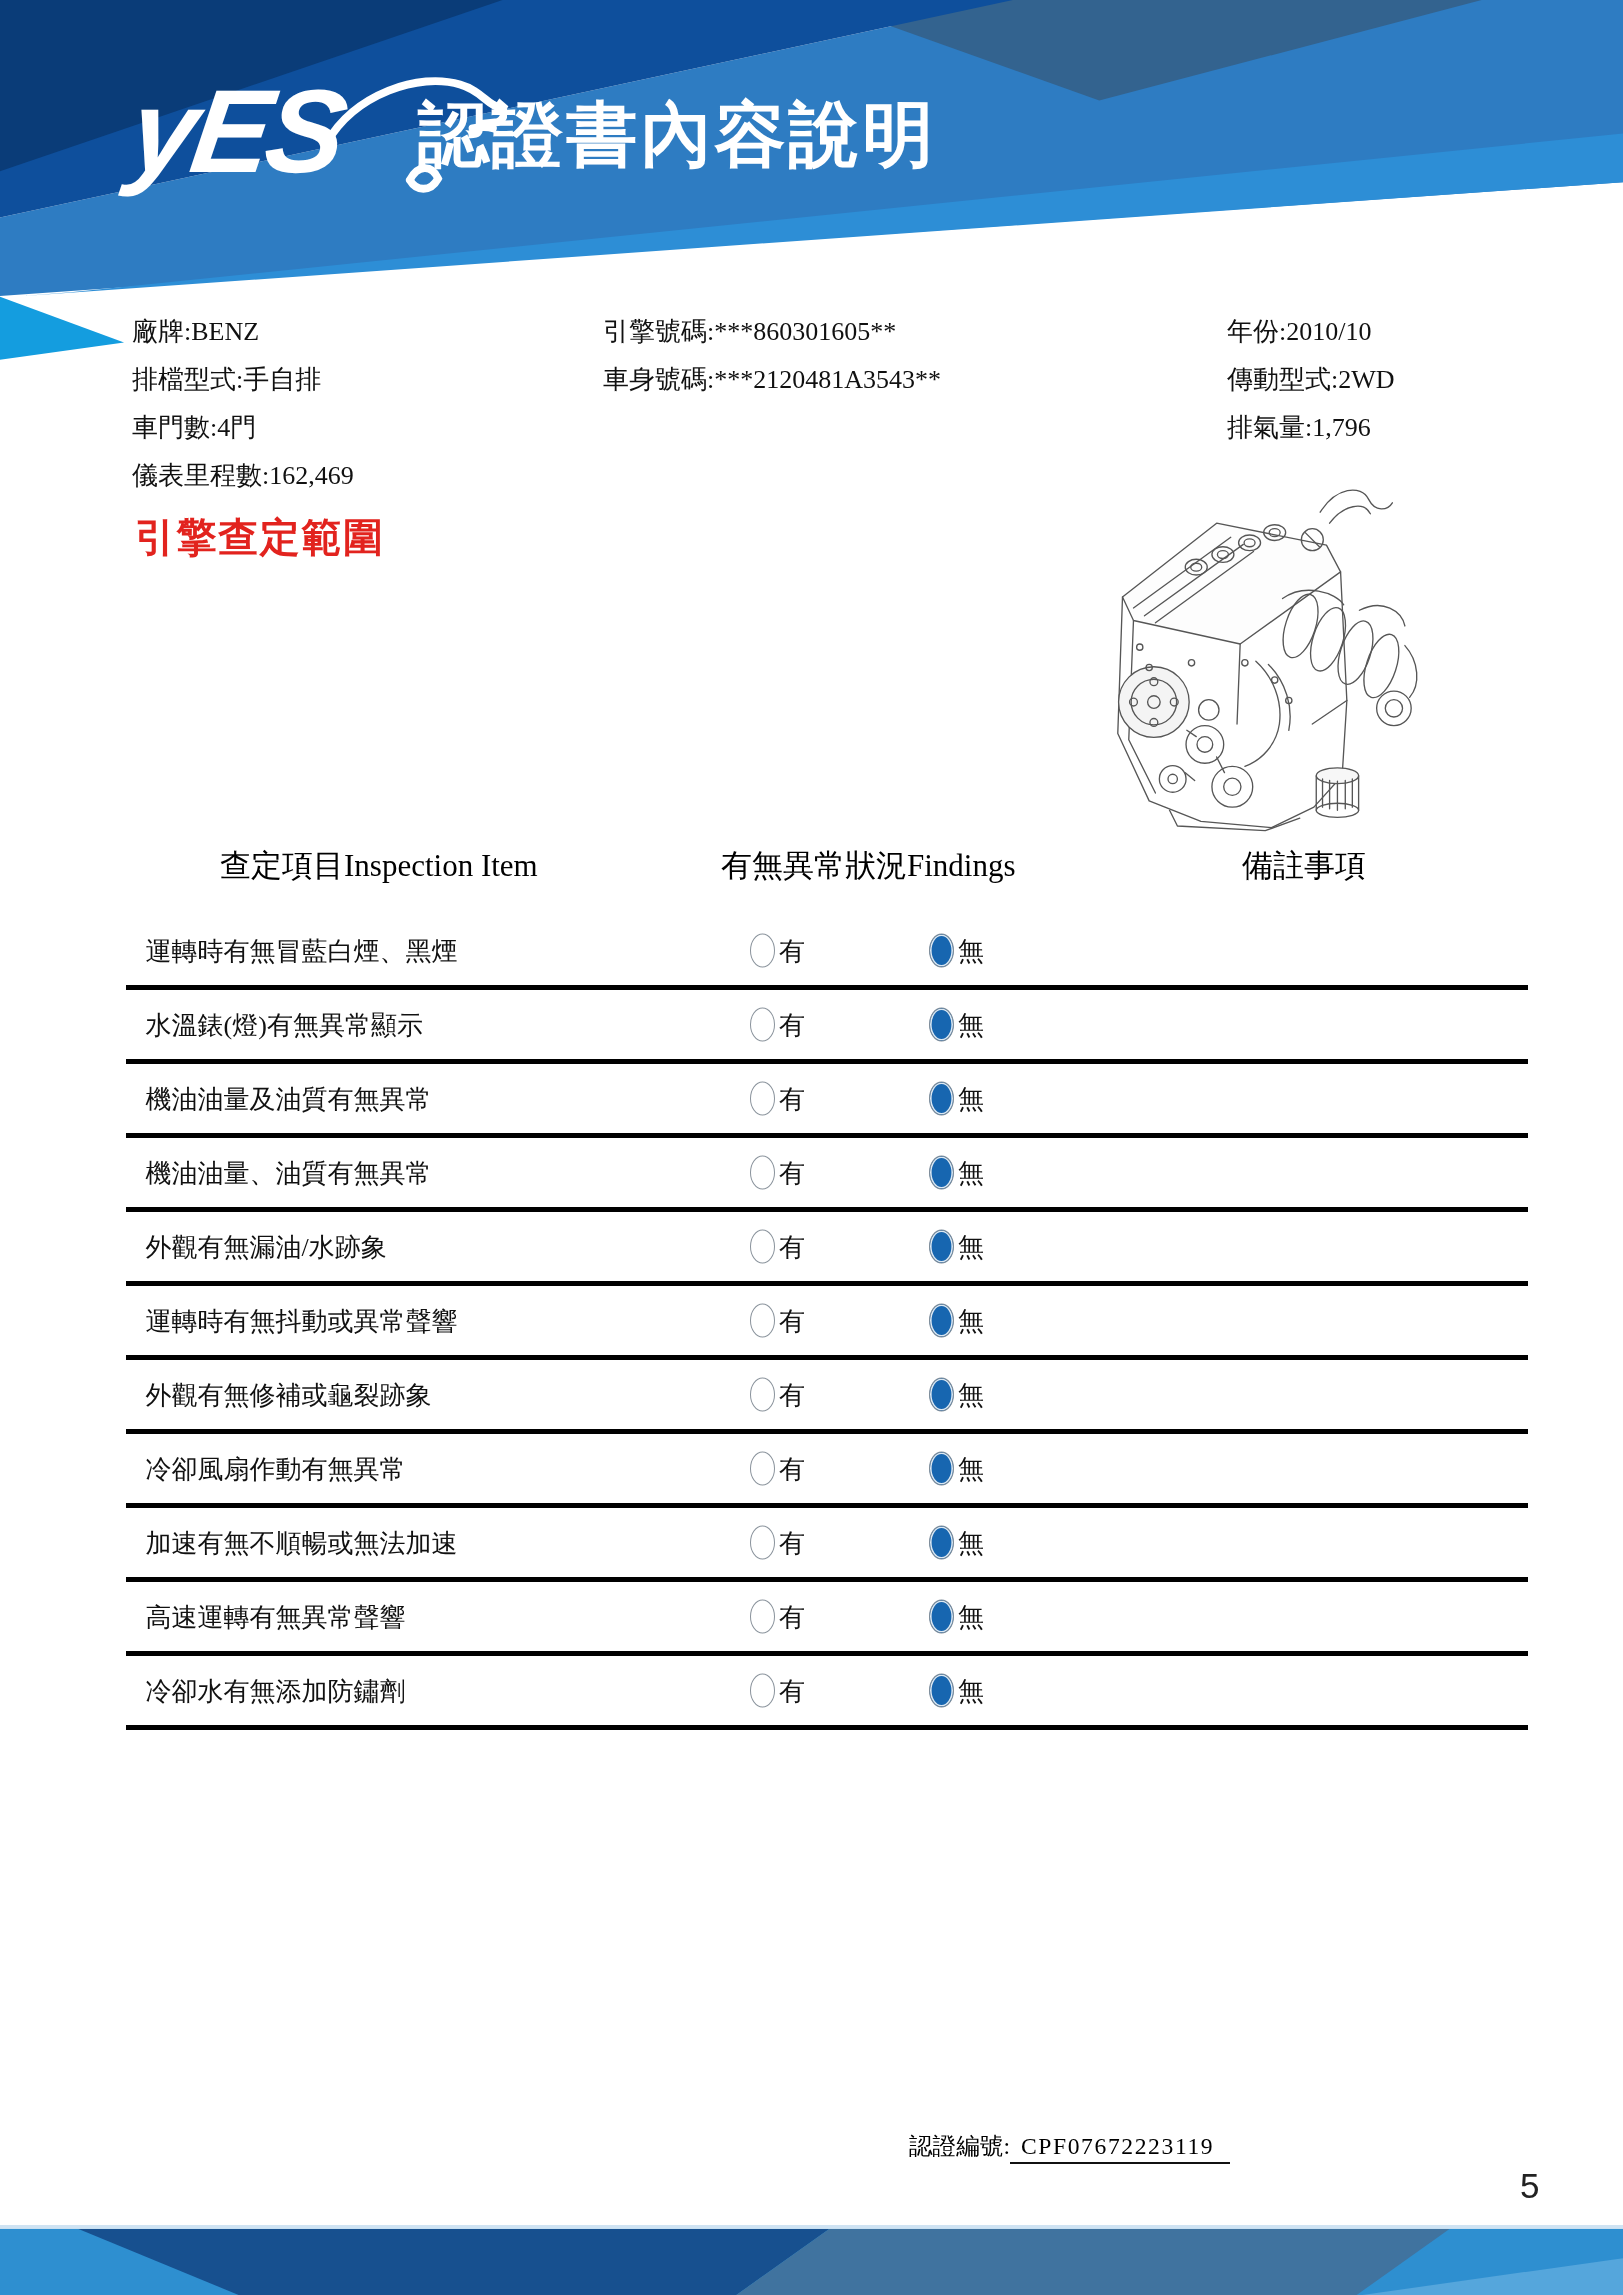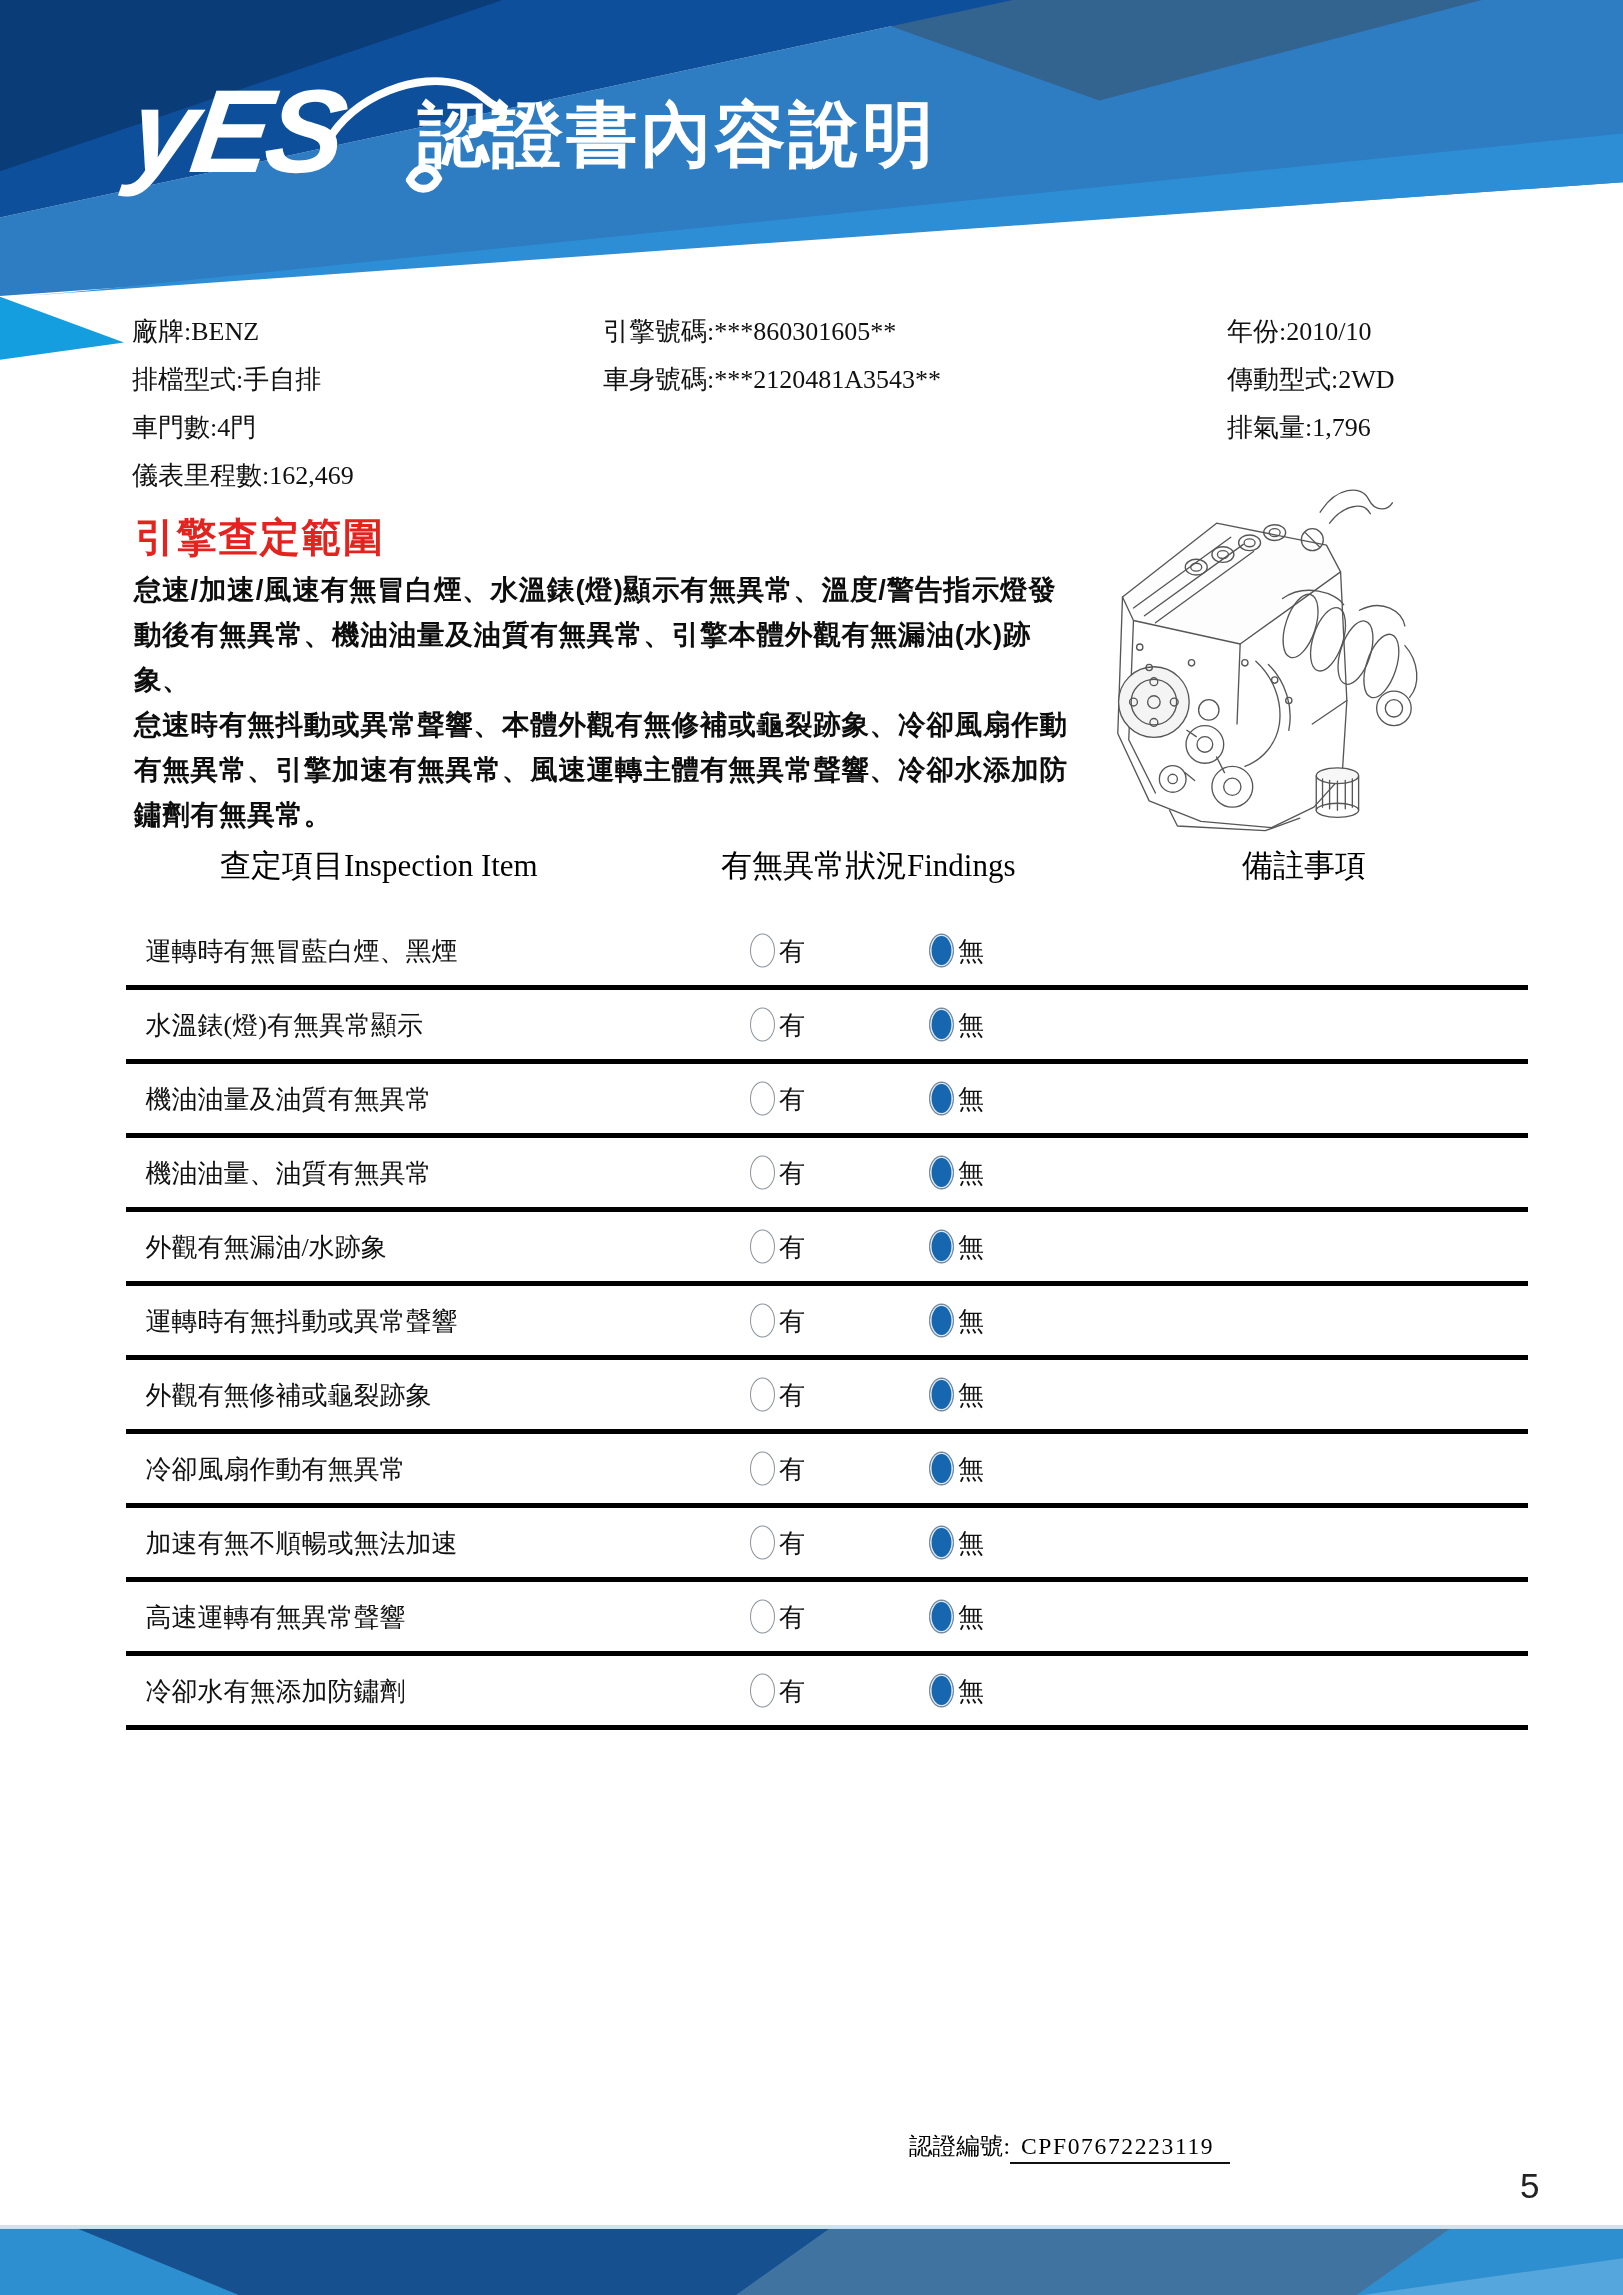--- a/index.html
+++ b/index.html
@@ -101,25 +101,20 @@
     <div>引擎號碼:***860301605**</div>
     <div>車身號碼:***2120481A3543**</div>
   </div>
   <div class="info-col c3">
     <div>年份:2010/10</div>
     <div>傳動型式:2WD</div>
     <div>排氣量:1,796</div>
   </div>
 
   <div class="sec-heading">引擎查定範圍</div>
-  <div class="sec-desc">怠速/加速/風速有無冒白煙、水溫錶(燈)顯示有無異常、溫度/警告指示燈發
-動後有無異常、機油油量及油質有無異常、引擎本體外觀有無漏油(水)跡象、
-怠速時有無抖動或異常聲響、本體外觀有無修補或龜裂跡象、冷卻風扇作動
-有無異常、引擎加速有無異常、風速運轉主體有無異常聲響、冷卻水添加防
-鏽劑有無異常。</div>
 
   <svg class="engine-art" viewBox="0 0 450 470">
     <g stroke="#565656" stroke-width="1.7" fill="none" stroke-linejoin="round" stroke-linecap="round">
       <path d="M58,168 L178,74 L318,102 L336,136 L208,228 L72,198 Z" fill="#fdfdfd"></path>
       <path d="M72,182 L196,92 M86,192 L212,101 M100,201 L225,110"></path>
       <ellipse cx="152" cy="130" rx="14" ry="10"></ellipse>
         <ellipse cx="152" cy="130" rx="7" ry="5"></ellipse>
       <ellipse cx="186" cy="114" rx="14" ry="10"></ellipse>
         <ellipse cx="186" cy="114" rx="7" ry="5"></ellipse>
       <ellipse cx="220" cy="99" rx="14" ry="10"></ellipse>

